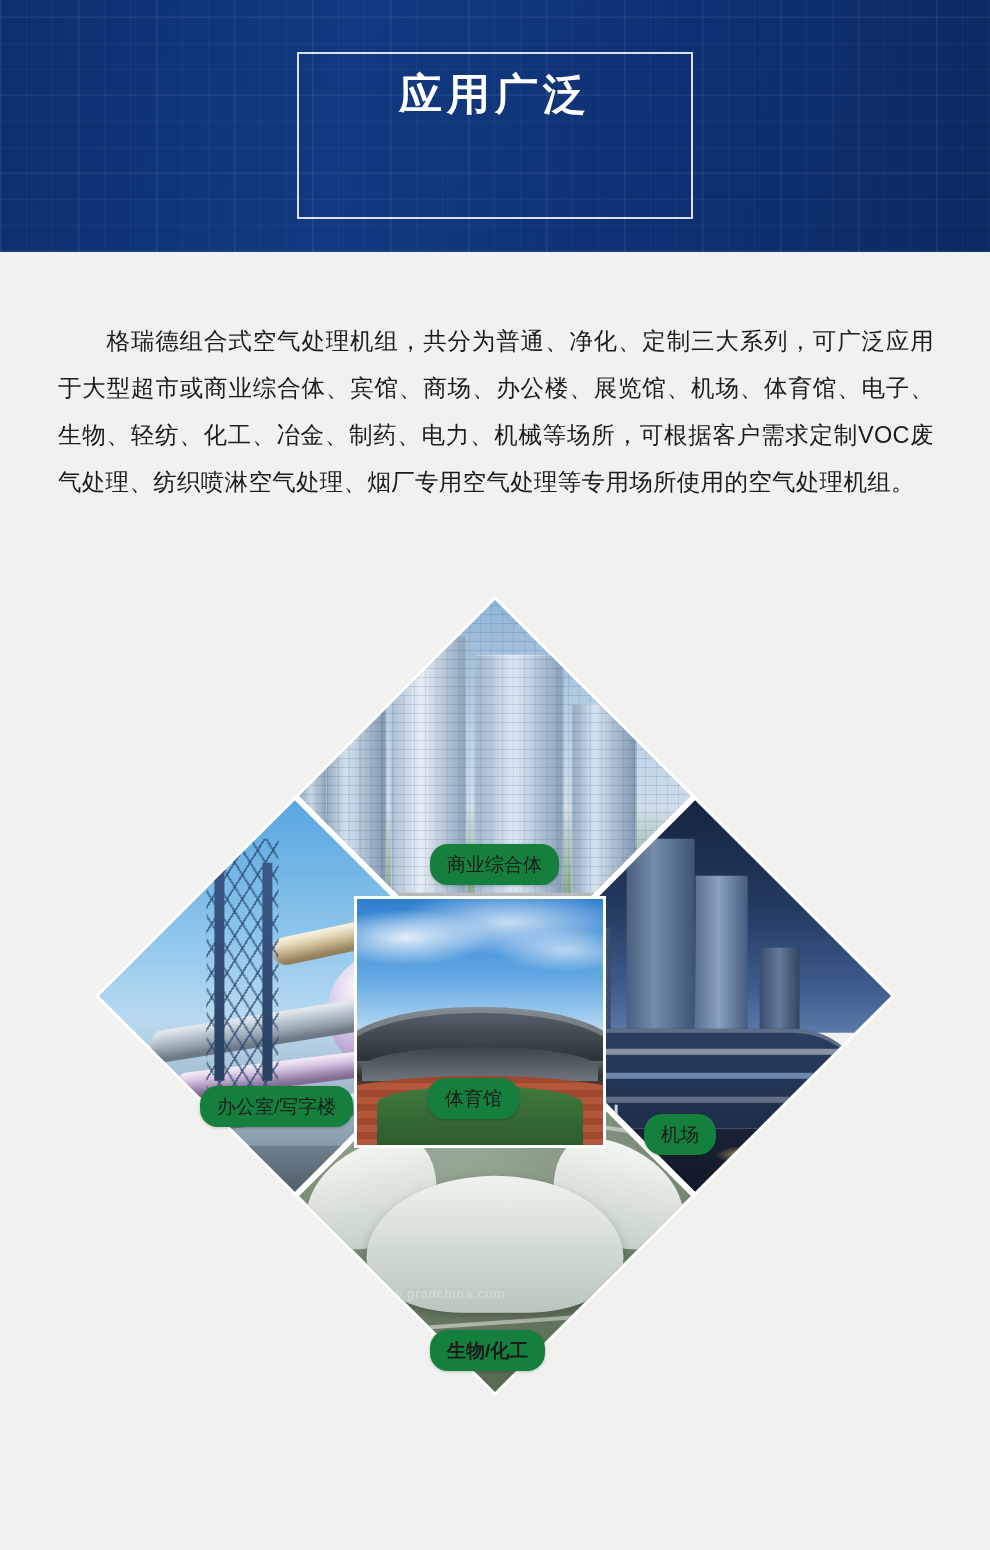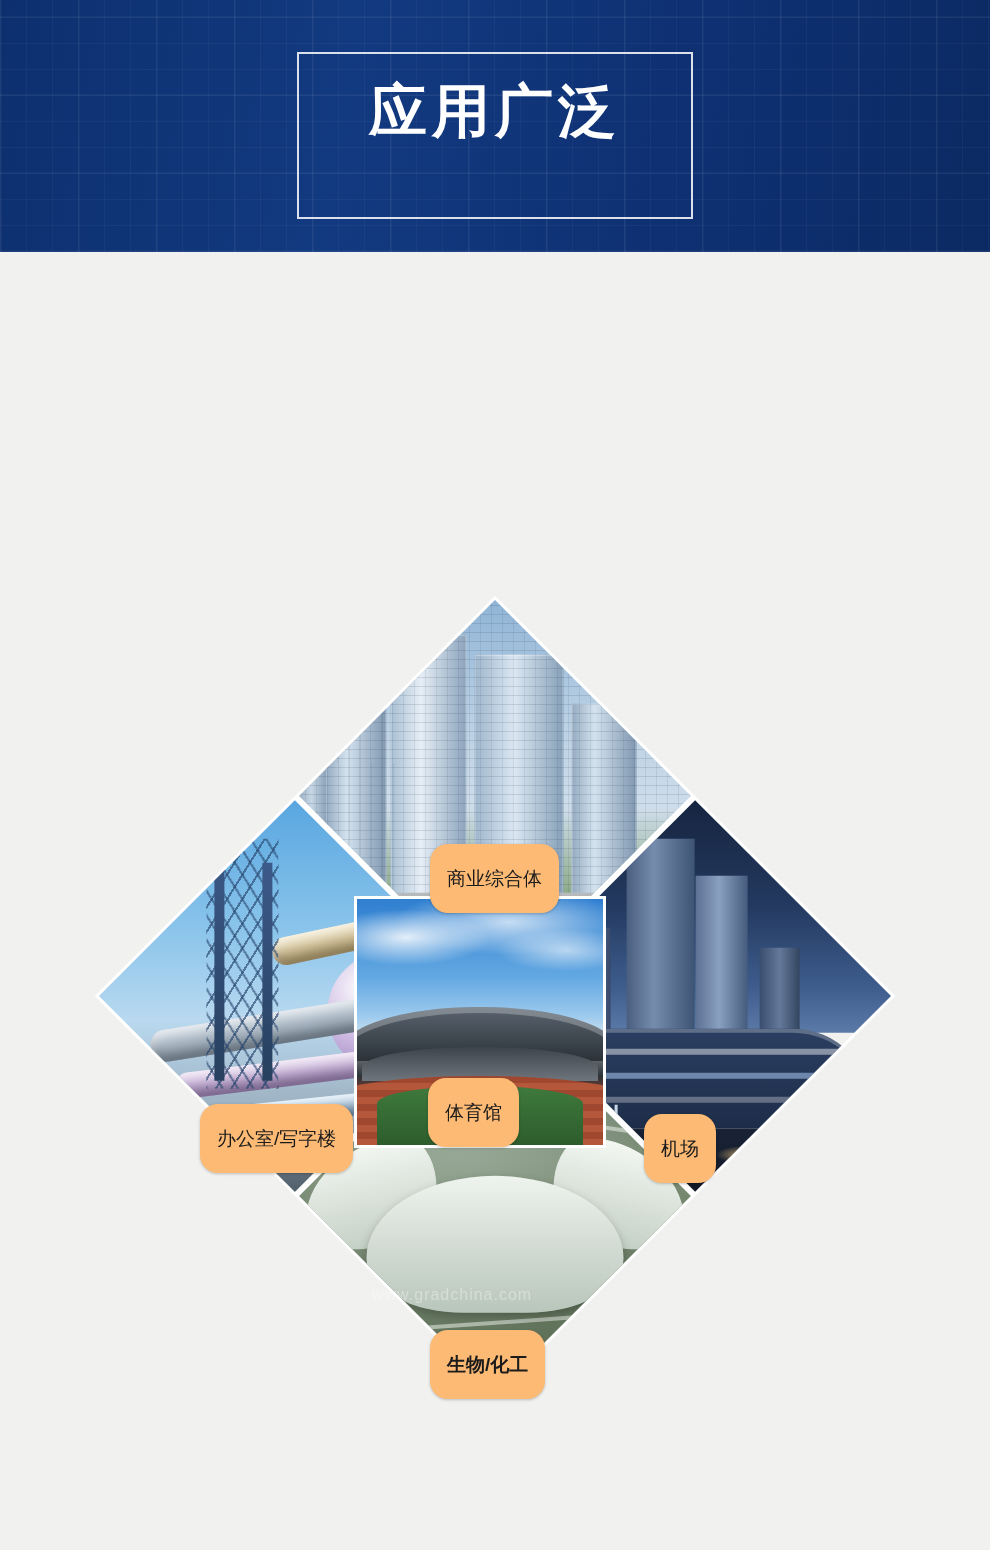--- a/index.html
+++ b/index.html
@@ -71,23 +71,23 @@
     background: rgba(255,255,255,0.8);
   }
   .eyebrow-text {
     color: #ffffff;
     font-size: 19px;
     font-weight: bold;
     letter-spacing: 2.5px;
     font-family: "Liberation Sans", sans-serif;
   }
   .header-title {
-    margin-top: 24px;
+    margin-top: 16px;
     color: #ffffff;
-    font-size: 58px;
+    font-size: 43px;
     font-weight: bold;
     letter-spacing: 5px;
     line-height: 1.15;
     font-family: "Liberation Sans", "DejaVu Sans", sans-serif;
   }
 
   
   .intro {
     position: absolute;
     left: 58px;
@@ -313,59 +313,60 @@
                 repeating-linear-gradient(-58deg, rgba(40,70,110,.65) 0 2px, transparent 2px 13px);
   }
   .art-chem .ground {
     position:absolute; left:0; top:86%; width:100%; height:14%;
     background: linear-gradient(to bottom,#6f7f8c,#4b5864);
   }
 
   
   .pill {
     position: absolute;
-    background: #fdba74;
+    background: #15803d;
     color: #1b1b1b;
     font-size: 19px;
     line-height: 1;
-    padding: 25px 17px;
+    padding: 11px 17px;
     border-radius: 18px;
     box-shadow: 0 1px 3px rgba(0,0,0,0.22);
     white-space: nowrap;
     font-family: "Liberation Sans", "DejaVu Sans", sans-serif;
     z-index: 9;
   }
   .pill-mall   { left: 358px; top: 248px; }
-  .pill-office { left: 128px; top: 508px; }
+  .pill-office { left: 128px; top: 490px; }
   .pill-stadium{ left: 356px; top: 482px; }
   .pill-airport{ left: 572px; top: 518px; }
   .pill-chem   { left: 358px; top: 734px; font-weight: bold; }
 
   .watermark {
     position: absolute;
     left: 300px;
     top: 690px;
-    font-size: 16px;
+    font-size: 13px;
     color: rgba(255,255,255,0.35);
     letter-spacing: 1px;
     z-index: 8;
     font-family: "Liberation Sans", sans-serif;
   }
 </style>
 </head>
 <body>
 
 <div class="page">
 
   <div class="header">
     <div class="header-frame">
       <div class="header-title">应用广泛</div>
     </div>
   </div>
 
+  <div class="intro"><span class="indent"></span><span>格瑞德组合式空气处理机组，共分为普通、净化、定制三大系列，可广泛应用于大型超市或商业综合体、宾馆、商场、办公楼、展览馆、机场、体育馆、电子、生物、轻纺、化工、冶金、制药、电力、机械等场所，可根据客户需求定制VOC废气处理、纺织喷淋空气处理、烟厂专用空气处理等专用场所使用的空气处理机组。</span></div>
 
   <div class="collage">
     <div class="diamond-wrap">
 
       <div class="tile t-tl">
         <div class="tile-inner">
           <div class="art-office">
             <div class="blda o5"></div>
             <div class="blda o1"></div>
             <div class="blda o2"></div>

